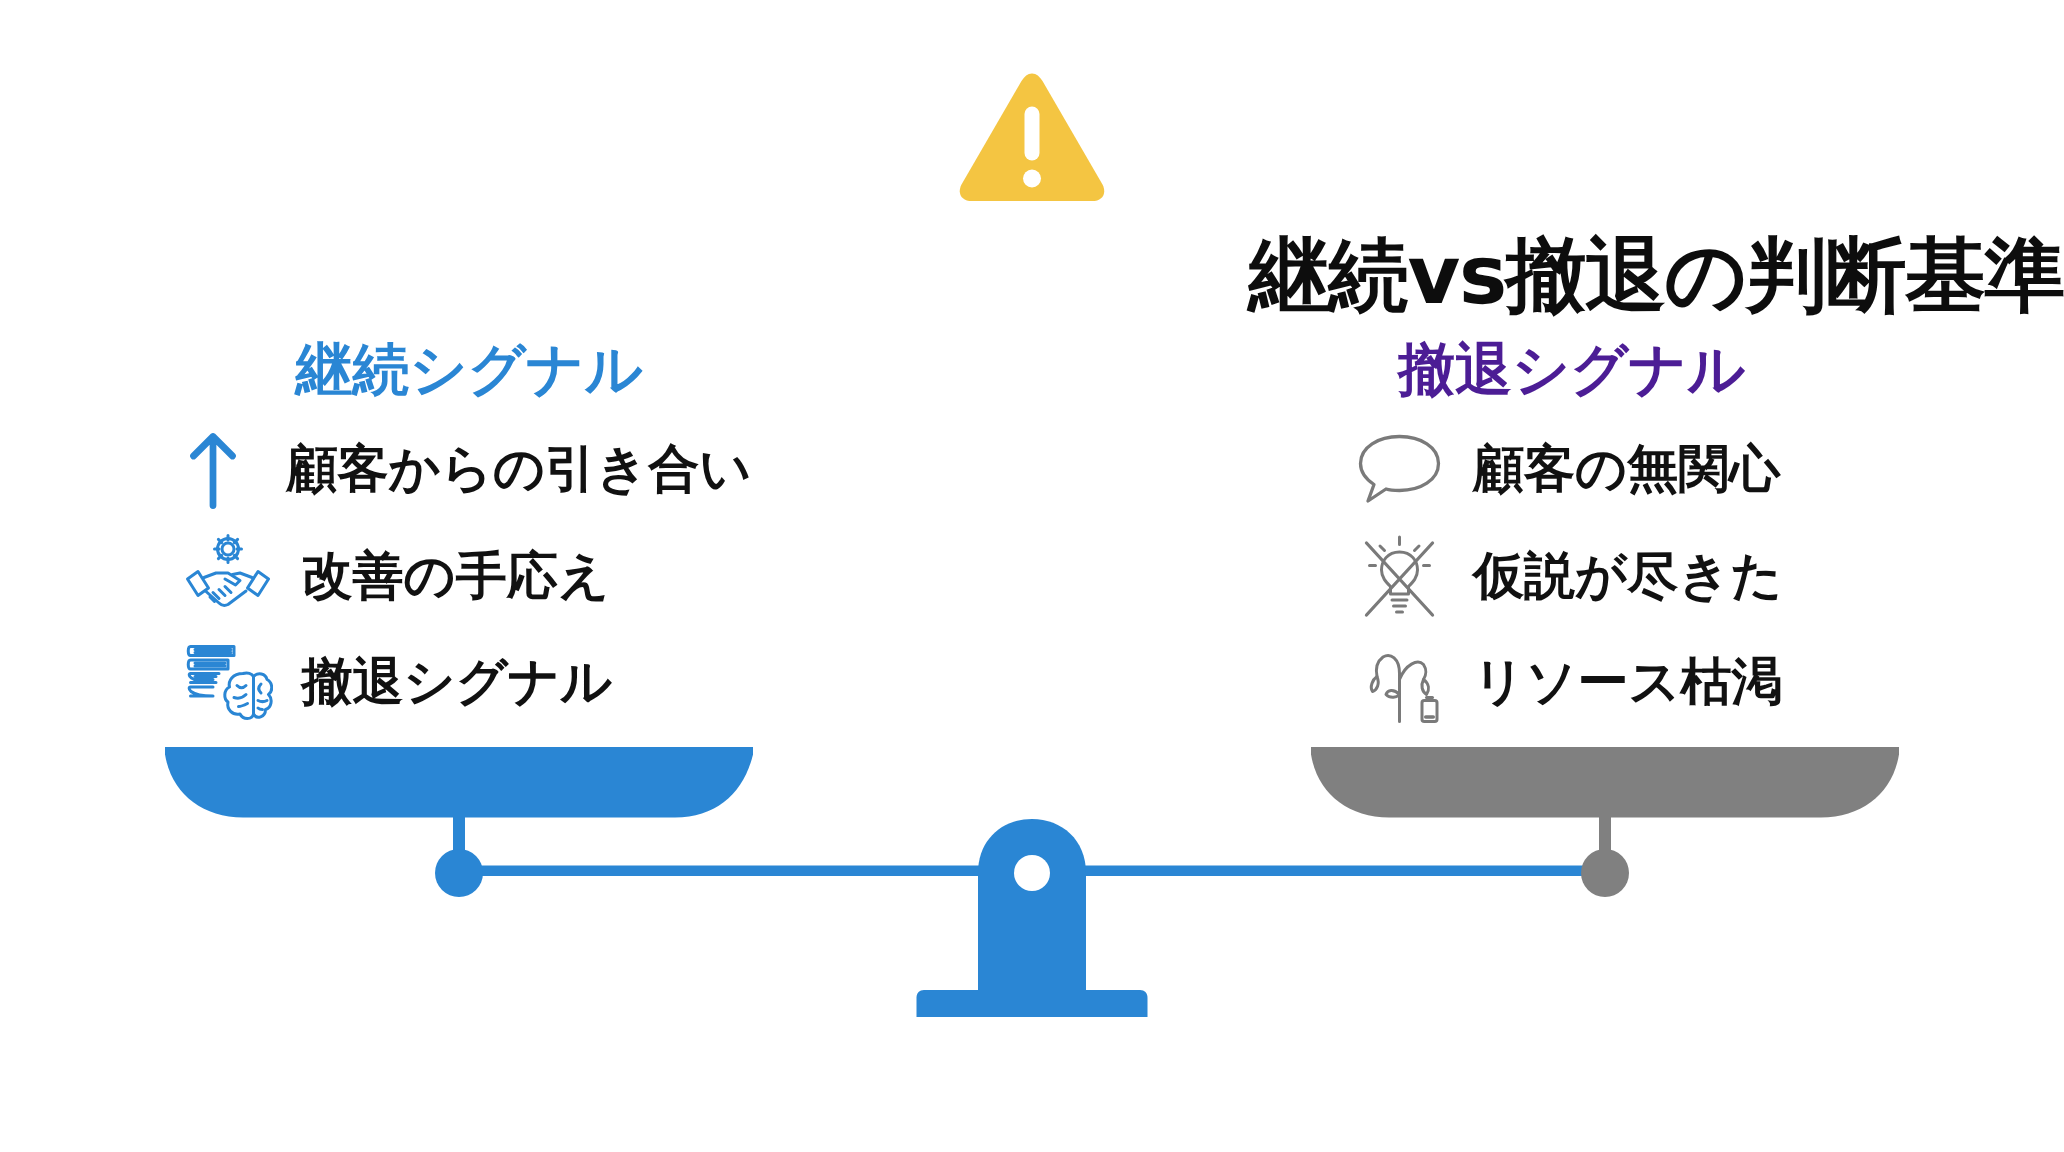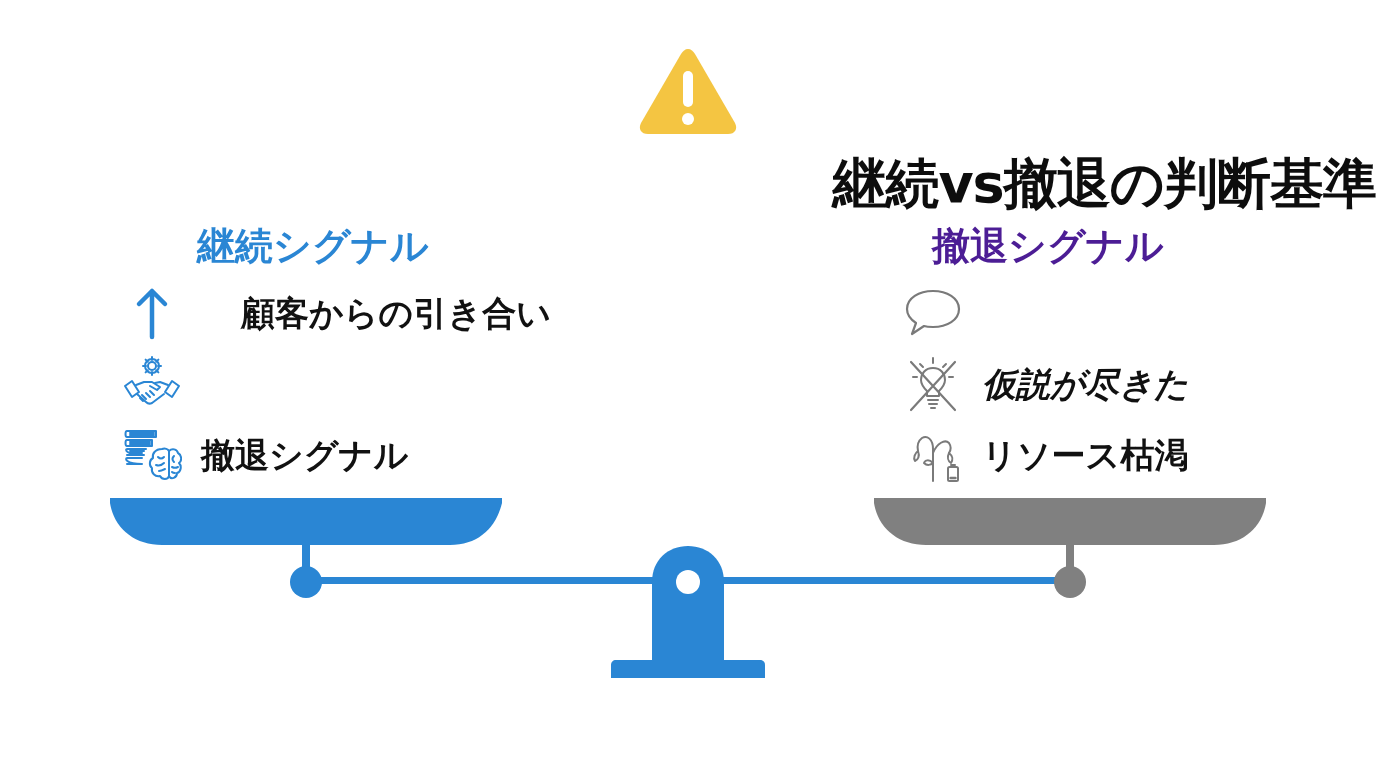--- a/index.html
+++ b/index.html
@@ -53,25 +53,25 @@
       flex-shrink: 0;
     }
     .signal-label {
       font-size: 34px;
       font-weight: bold;
       line-height: 44px;
       white-space: nowrap;
       color: #111111;
       margin-left: 19px;
     }
-    .row-left-1 { left: 122px; top: 283px; gap: 40px; }
+    .row-left-1 { left: 112px; top: 283px; }
     .row-left-2 { left: 122px; top: 354px; }
     .row-left-3 { left: 122px; top: 425px; }
     .row-right-1 { left: 903px; top: 283px; }
-    .row-right-2 { left: 903px; top: 354px; font-style: italic; }
+    .row-right-2 { left: 903px; top: 354px; }
     .row-right-3 { left: 903px; top: 425px; }
 
     
     .scale { left: 0; top: 0; width: 1376px; height: 768px; pointer-events: none; }
   </style>
 </head>
 <body>
 
 <div class="abs warning-icon">
   <svg width="102" height="92" viewBox="0 0 102 92">
@@ -104,20 +104,21 @@
       <circle cx="30" cy="12" r="7"></circle>
 
       <path d="M3 32 L10 27 L17 38 L10 43 Z"></path>
       <path d="M57 32 L50 27 L43 38 L50 43 Z"></path>
       <path d="M14 31 L22 28 L30 28 L38 33 L35 36 L28 32"></path>
       <path d="M46 31 L38 28 L33 29"></path>
       <path d="M15 40 L24 48 C26 50 28 50 30 49 L42 40"></path>
       <path d="M20 41 L24 45 M24 39 L28 43 M28 37 L32 41 M18 44 L21 47"></path>
     </svg>
   </div>
+  <span class="signal-label">改善の手応え</span>
 </div>
 
 <div class="abs signal-row row-left-3">
   <div class="signal-icon">
     <svg width="60" height="60" viewBox="0 0 60 60" fill="none" stroke="#2a86d4" stroke-width="2" stroke-linejoin="round" stroke-linecap="round">
 
       <path d="M5 6 L34 6 C34 9 34 11 34 12 L5 12 C3 12 3 6 5 6 Z"></path>
       <path d="M8 8 L32 8 M8 10 L32 10"></path>
       <path d="M5 15 L30 15 L30 21 L5 21 C3 21 3 15 5 15 Z"></path>
       <path d="M8 17 L28 17 M8 19 L28 19"></path>
@@ -133,20 +134,21 @@
   </div>
   <span class="signal-label">撤退シグナル</span>
 </div>
 
 <div class="abs signal-row row-right-1">
   <div class="signal-icon">
     <svg width="60" height="60" viewBox="0 0 60 60">
       <path d="M30 8 C44 8 56 15 56 26 C56 37 44 44 30 44 C27 44 24 44 21 43 L9 51 L13 40 C7 36 4 31 4 26 C4 15 16 8 30 8 Z" fill="none" stroke="#7a7a7a" stroke-width="2.2" stroke-linejoin="round"></path>
     </svg>
   </div>
+  <span class="signal-label">顧客の無関心</span>
 </div>
 
 <div class="abs signal-row row-right-2">
   <div class="signal-icon">
     <svg width="60" height="60" viewBox="0 0 60 60" fill="none" stroke="#7a7a7a" stroke-width="2" stroke-linecap="round" stroke-linejoin="round">
       <path d="M30 4 L30 9 M17 10 L20 13 M43 10 L40 13 M10 23 L14 23 M46 23 L50 23"></path>
       <path d="M30 14 C22 14 18 20 18 26 C18 31 21 34 24 37 L24 42 L36 42 L36 37 C39 34 42 31 42 26 C42 20 38 14 30 14 Z"></path>
       <path d="M25 46 L35 46 M26 50 L34 50 M28 54 L32 54"></path>
       <path d="M8 8 L52 56 M52 8 L8 56" stroke-width="2.2"></path>
     </svg>

